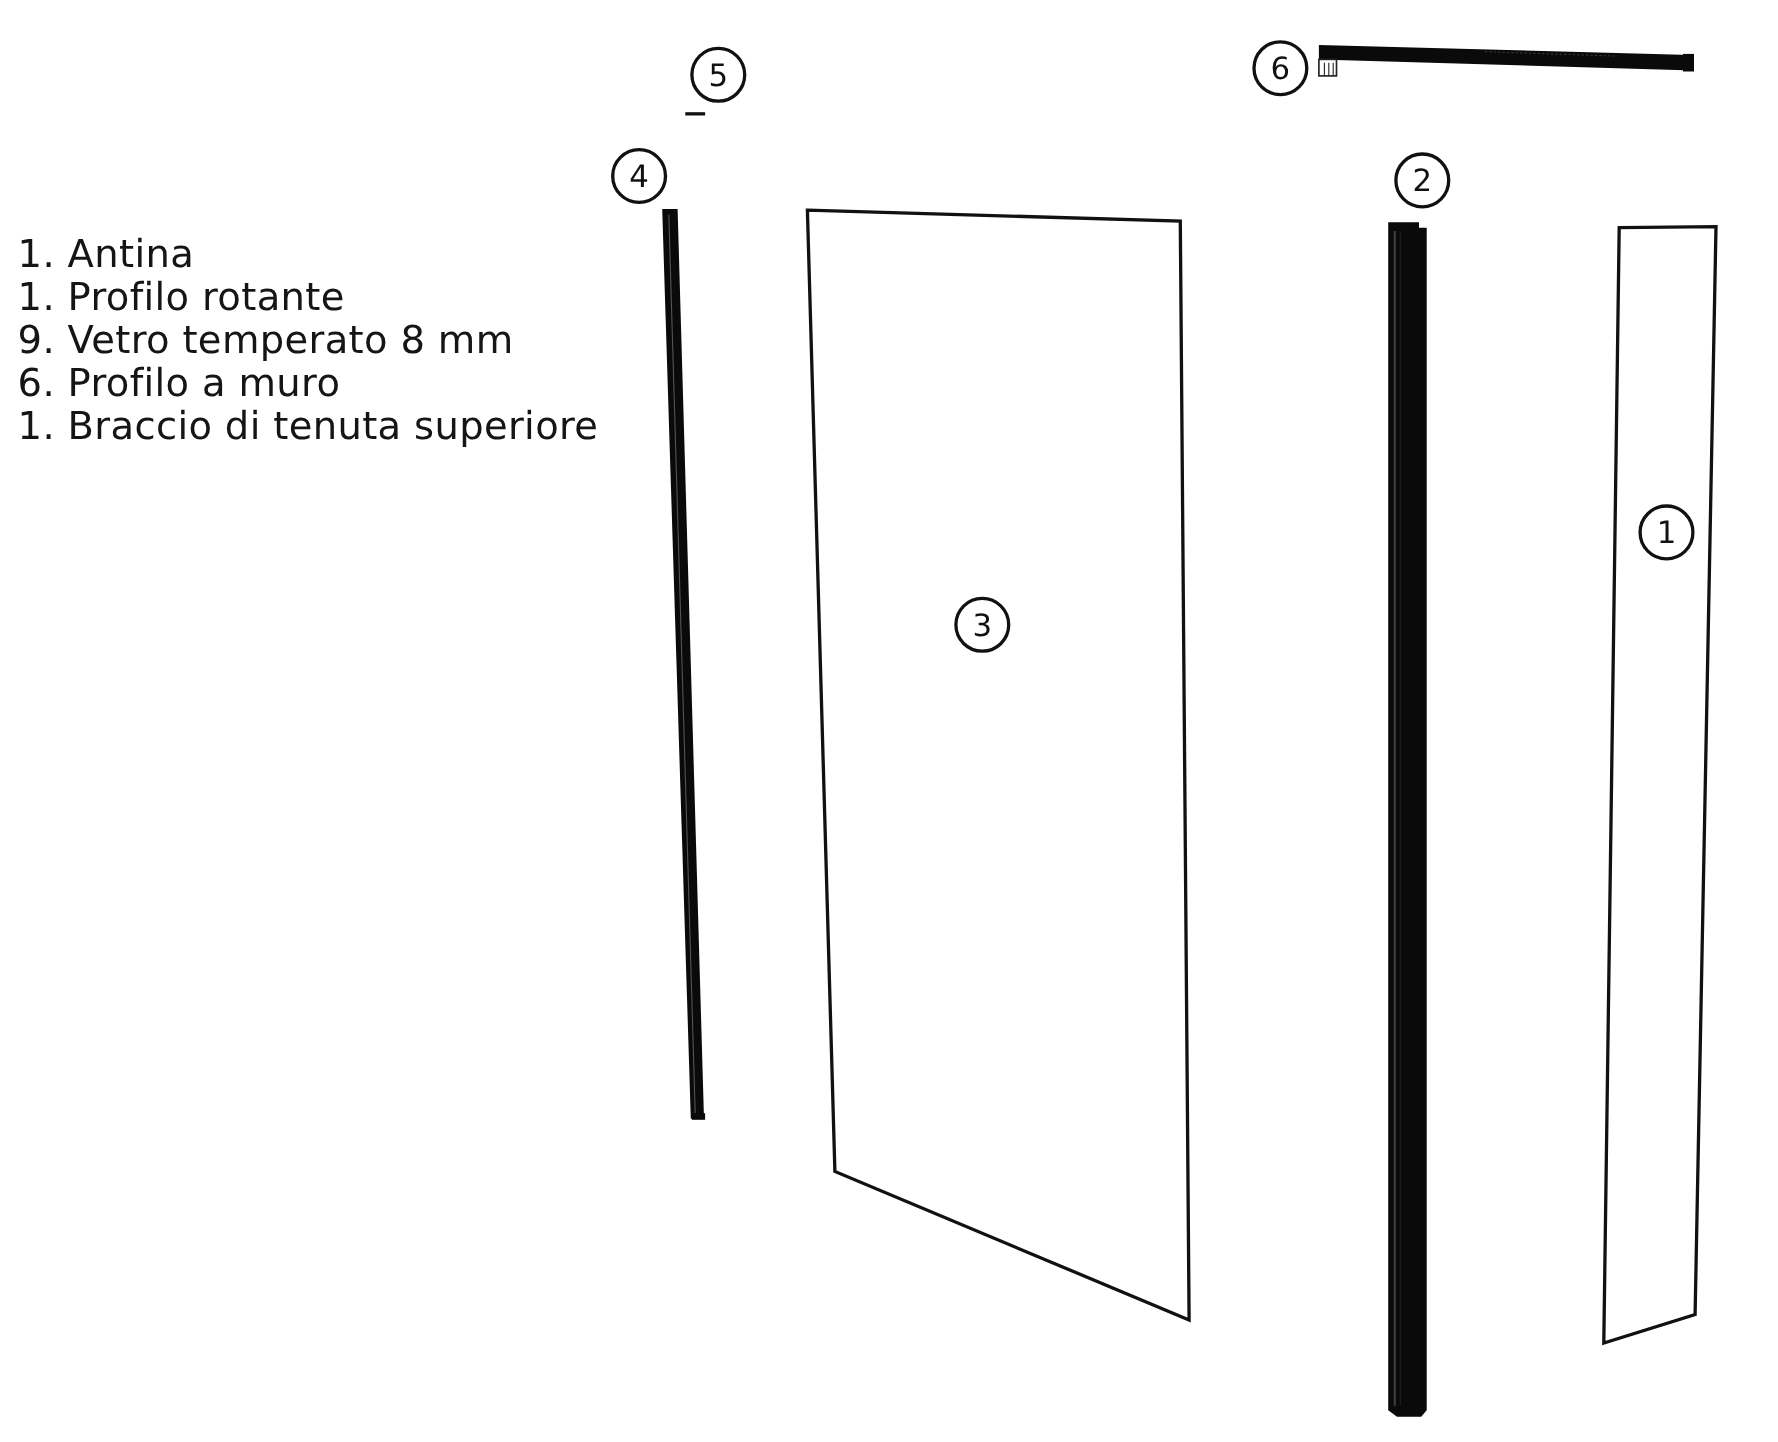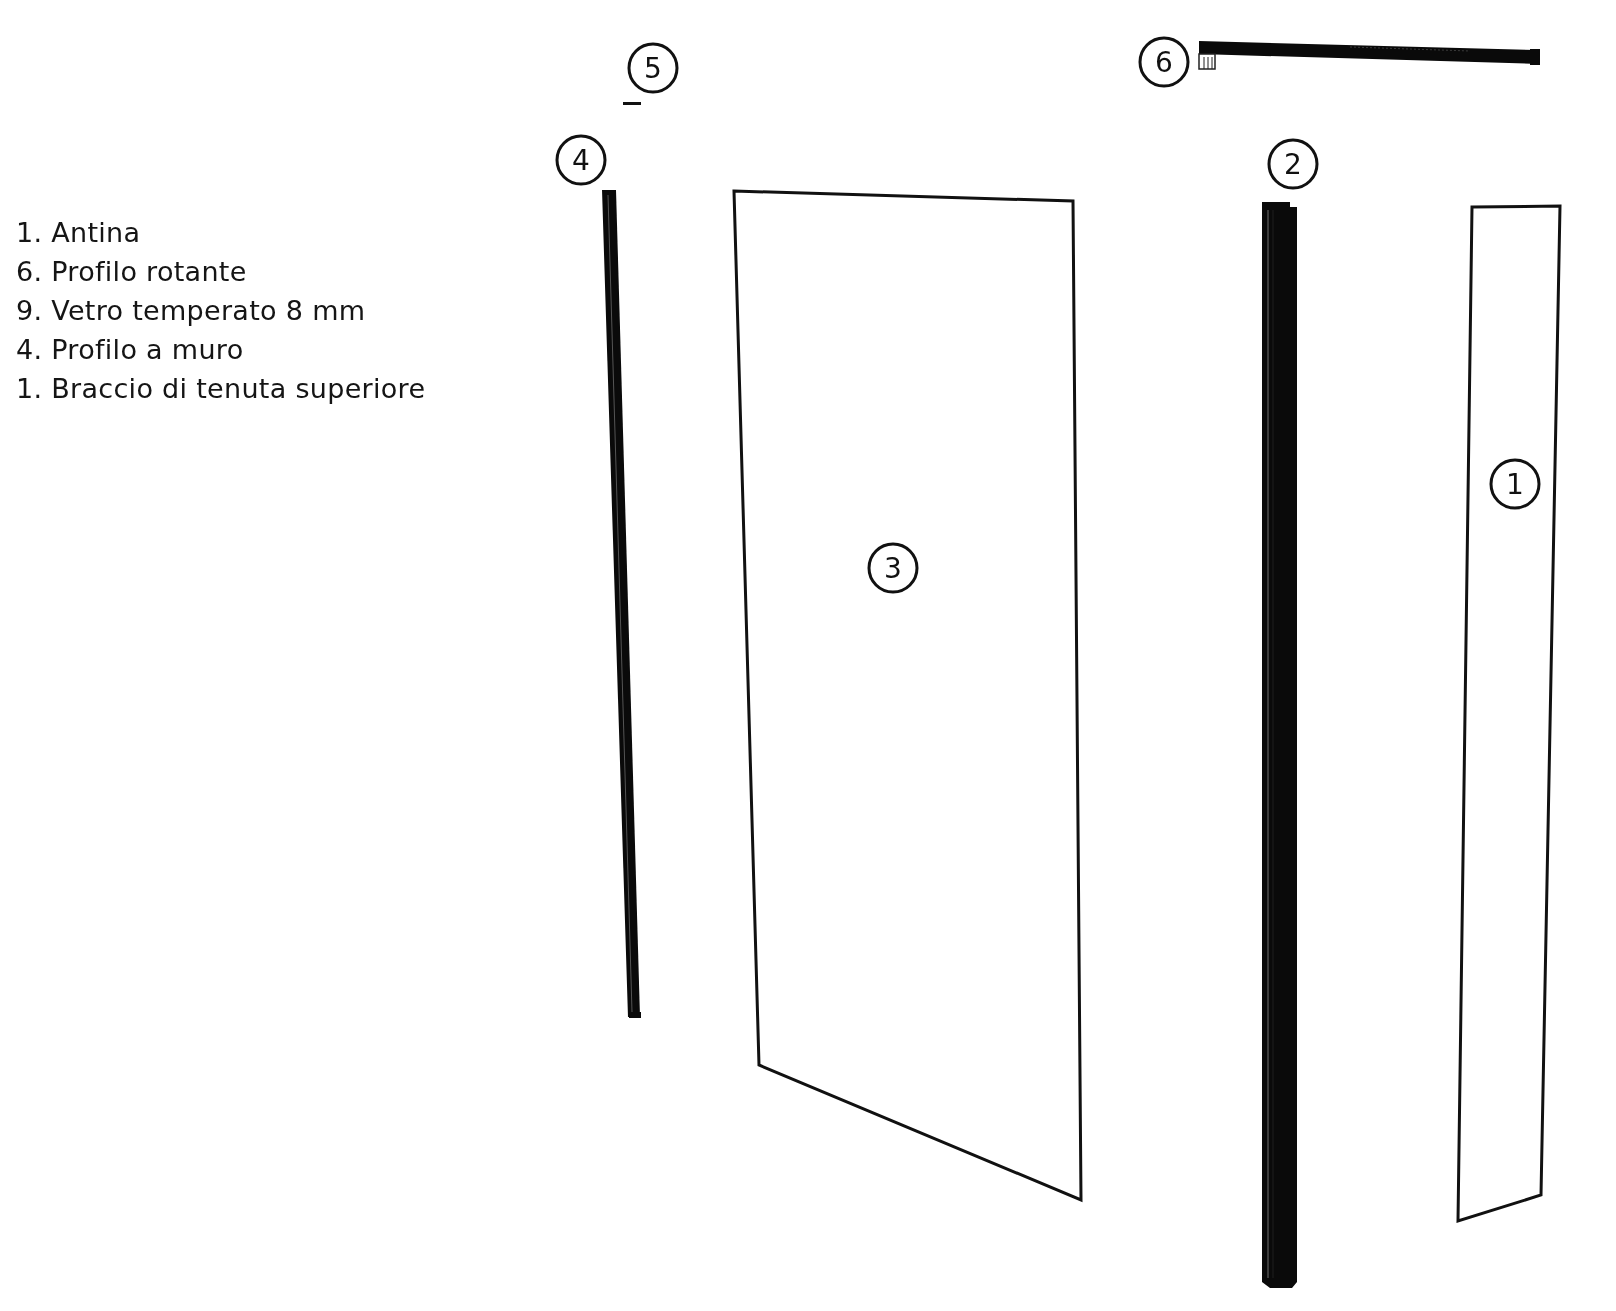--- a/index.html
+++ b/index.html
@@ -17,21 +17,21 @@
     }
     .legend {
       position: absolute;
       left: 16px;
       top: 213px;
       margin: 0;
       padding: 0;
       list-style: none;
     }
     .legend li {
-      font-size: 27px;
+      font-size: 35px;
       line-height: 39px;
       letter-spacing: 0.3px;
       white-space: nowrap;
       color: #151515;
     }
     svg.drawing {
       position: absolute;
       left: 0;
       top: 0;
     }
@@ -39,23 +39,23 @@
       font-family: "DejaVu Sans", "Liberation Sans", sans-serif;
       font-size: 28px;
       fill: #111111;
     }
   </style>
 </head>
 <body>
 
 <ul class="legend">
   <li>1. Antina</li>
-  <li>6. Profilo rotante</li>
+  <li>1. Profilo rotante</li>
   <li>9. Vetro temperato 8 mm</li>
-  <li>4. Profilo a muro</li>
+  <li>6. Profilo a muro</li>
   <li>1. Braccio di tenuta superiore</li>
 </ul>
 
 <svg class="drawing" width="1616" height="1311" viewBox="0 0 1616 1311" xmlns="http://www.w3.org/2000/svg">
 
   <g>
     <polygon points="602,190 616,190 640,1017 628,1017" fill="#0a0a0a"></polygon>
     <line x1="608" y1="195" x2="632" y2="1012" stroke="#555" stroke-width="1"></line>
     <rect x="629" y="1012" width="12" height="6" fill="#0a0a0a"></rect>
   </g>

